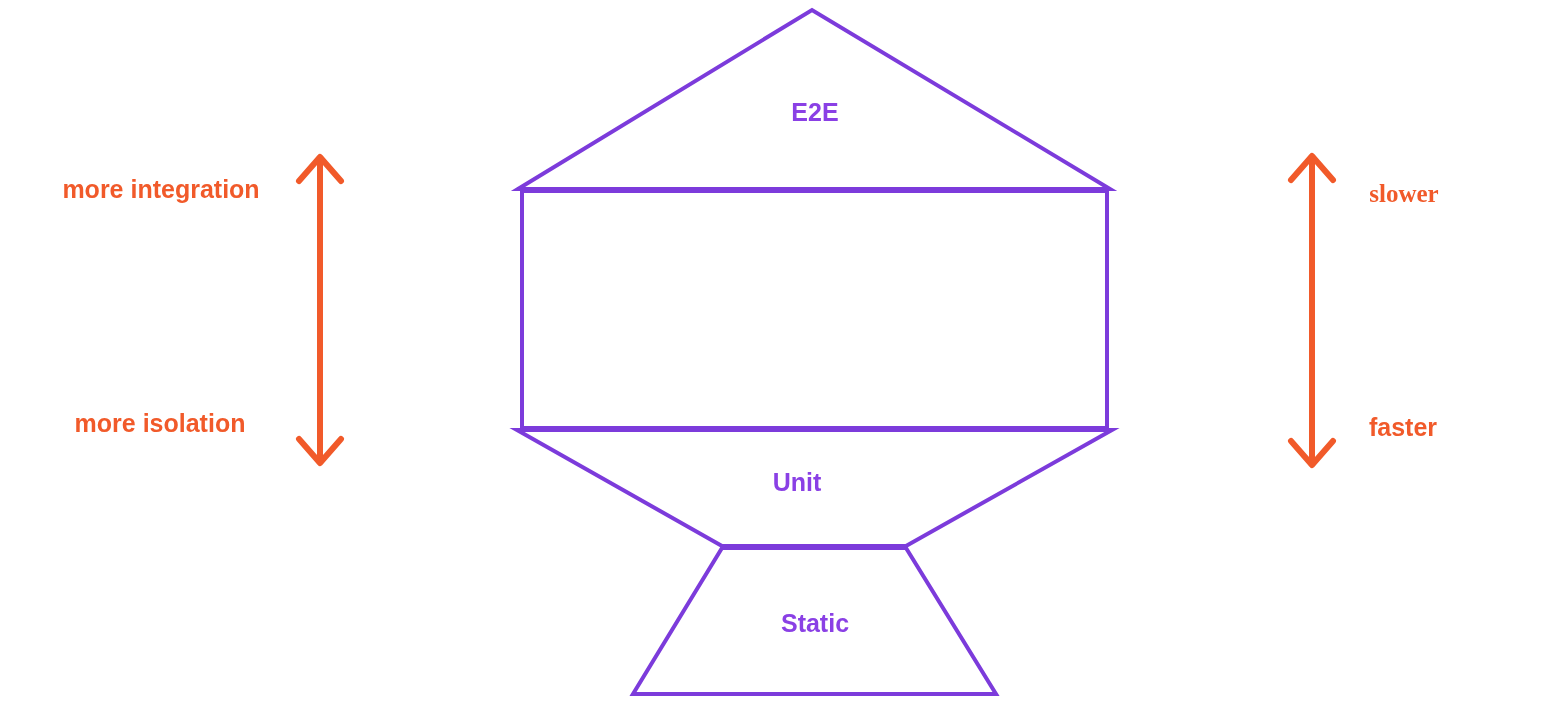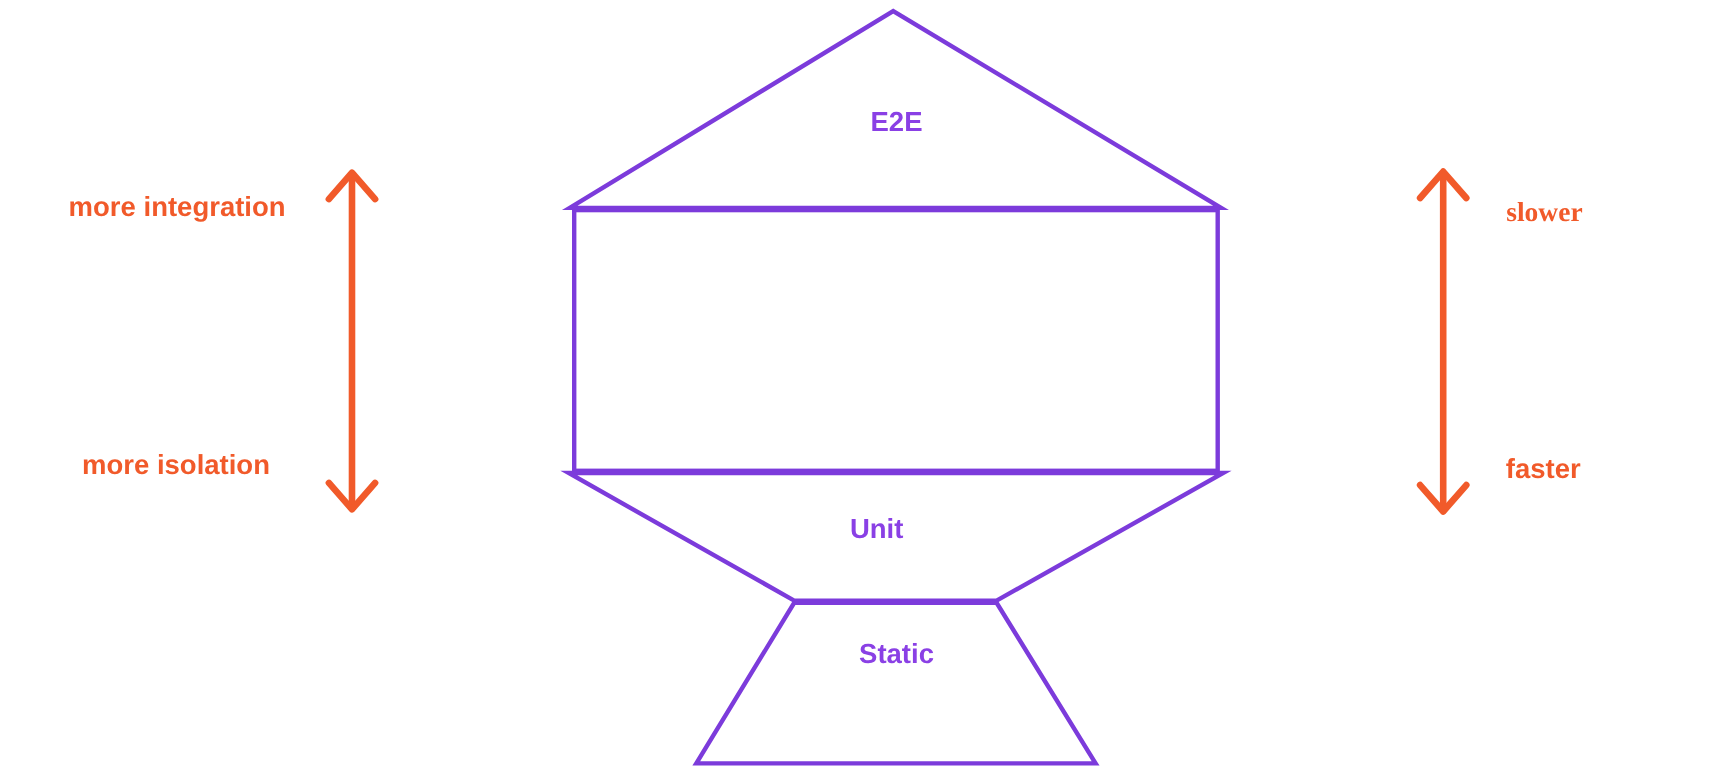--- a/index.html
+++ b/index.html
@@ -34,21 +34,21 @@
     font-size: 25px;
   }
   .axis-label {
     color: var(--orange);
     font-size: 25px;
   }
   
   .pos-e2e         { left: 815px;  top: 112px; }
   .pos-integration { left: 814px;  top: 313px; }
   .pos-unit        { left: 797px;  top: 482px; }
-  .pos-static      { left: 815px;  top: 595px; }
+  .pos-static      { left: 815px;  top: 623px; }
   
   .pos-more-integration { left: 161px;  top: 189px; }
   .pos-more-isolation   { left: 160px;  top: 423px; text-align: center; }
   .pos-slower           { left: 1404px; top: 194px; font-family: Liberation Serif, serif; }
   .pos-faster           { left: 1403px; top: 427px; }
 </style>
 </head>
 <body>
 
 <div class="canvas">

